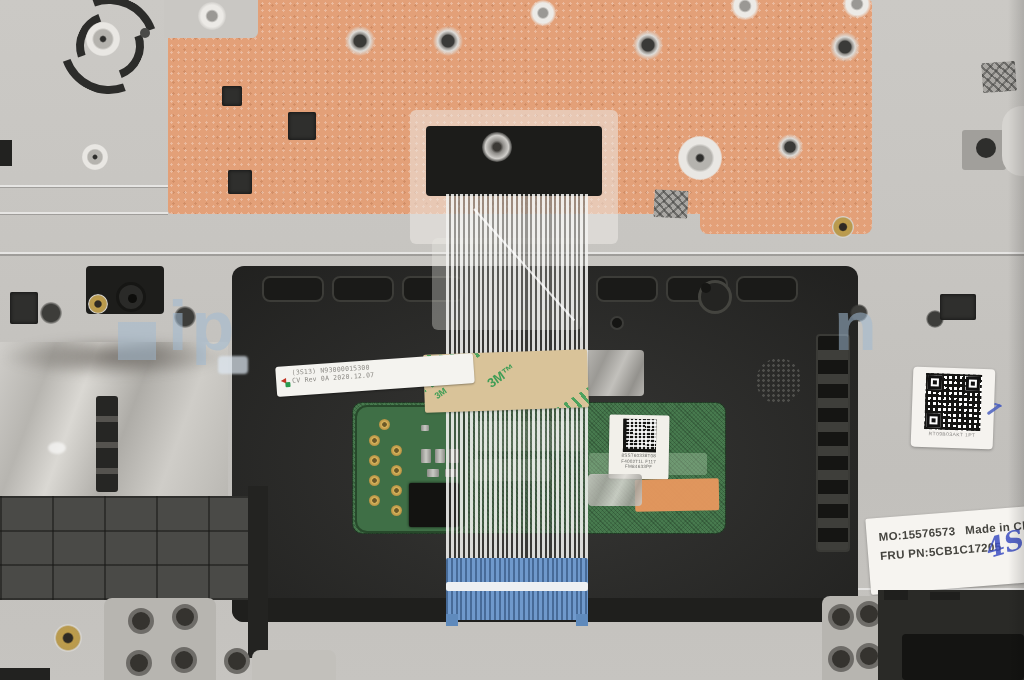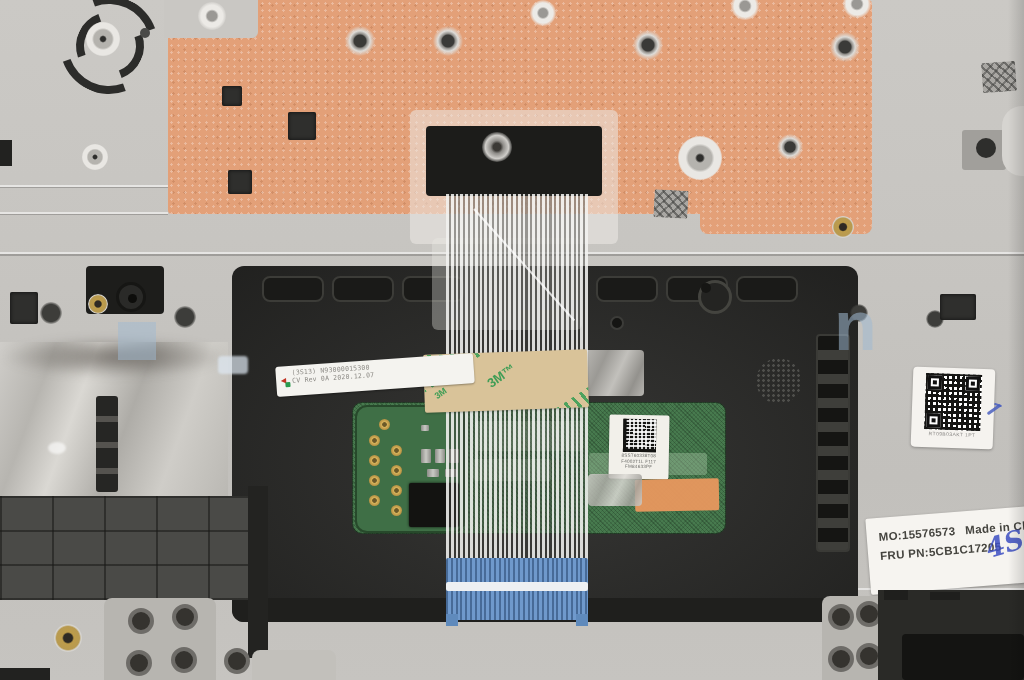--- a/index.html
+++ b/index.html
@@ -336,16 +336,17 @@
     <div class="plate-hole" style="left:6px;top:50px;"></div>
     <div class="plate-hole" style="left:34px;top:47px;"></div>
   </div>
   <div class="abs br-black">
     <div class="br-tab" style="left:6px;top:0;width:24px;height:10px;"></div>
     <div class="br-tab" style="left:52px;top:2px;width:30px;height:8px;"></div>
     <div class="br-black-inner"></div>
   </div>
 
   <div class="abs wm-block"></div>
+  <div class="abs wm" style="left:168px;top:286px;">ip</div>
   <div class="abs wm" style="left:834px;top:286px;">n</div>
 
   <div class="abs edge-shade"></div>
 </div>
 
 </body></html>

